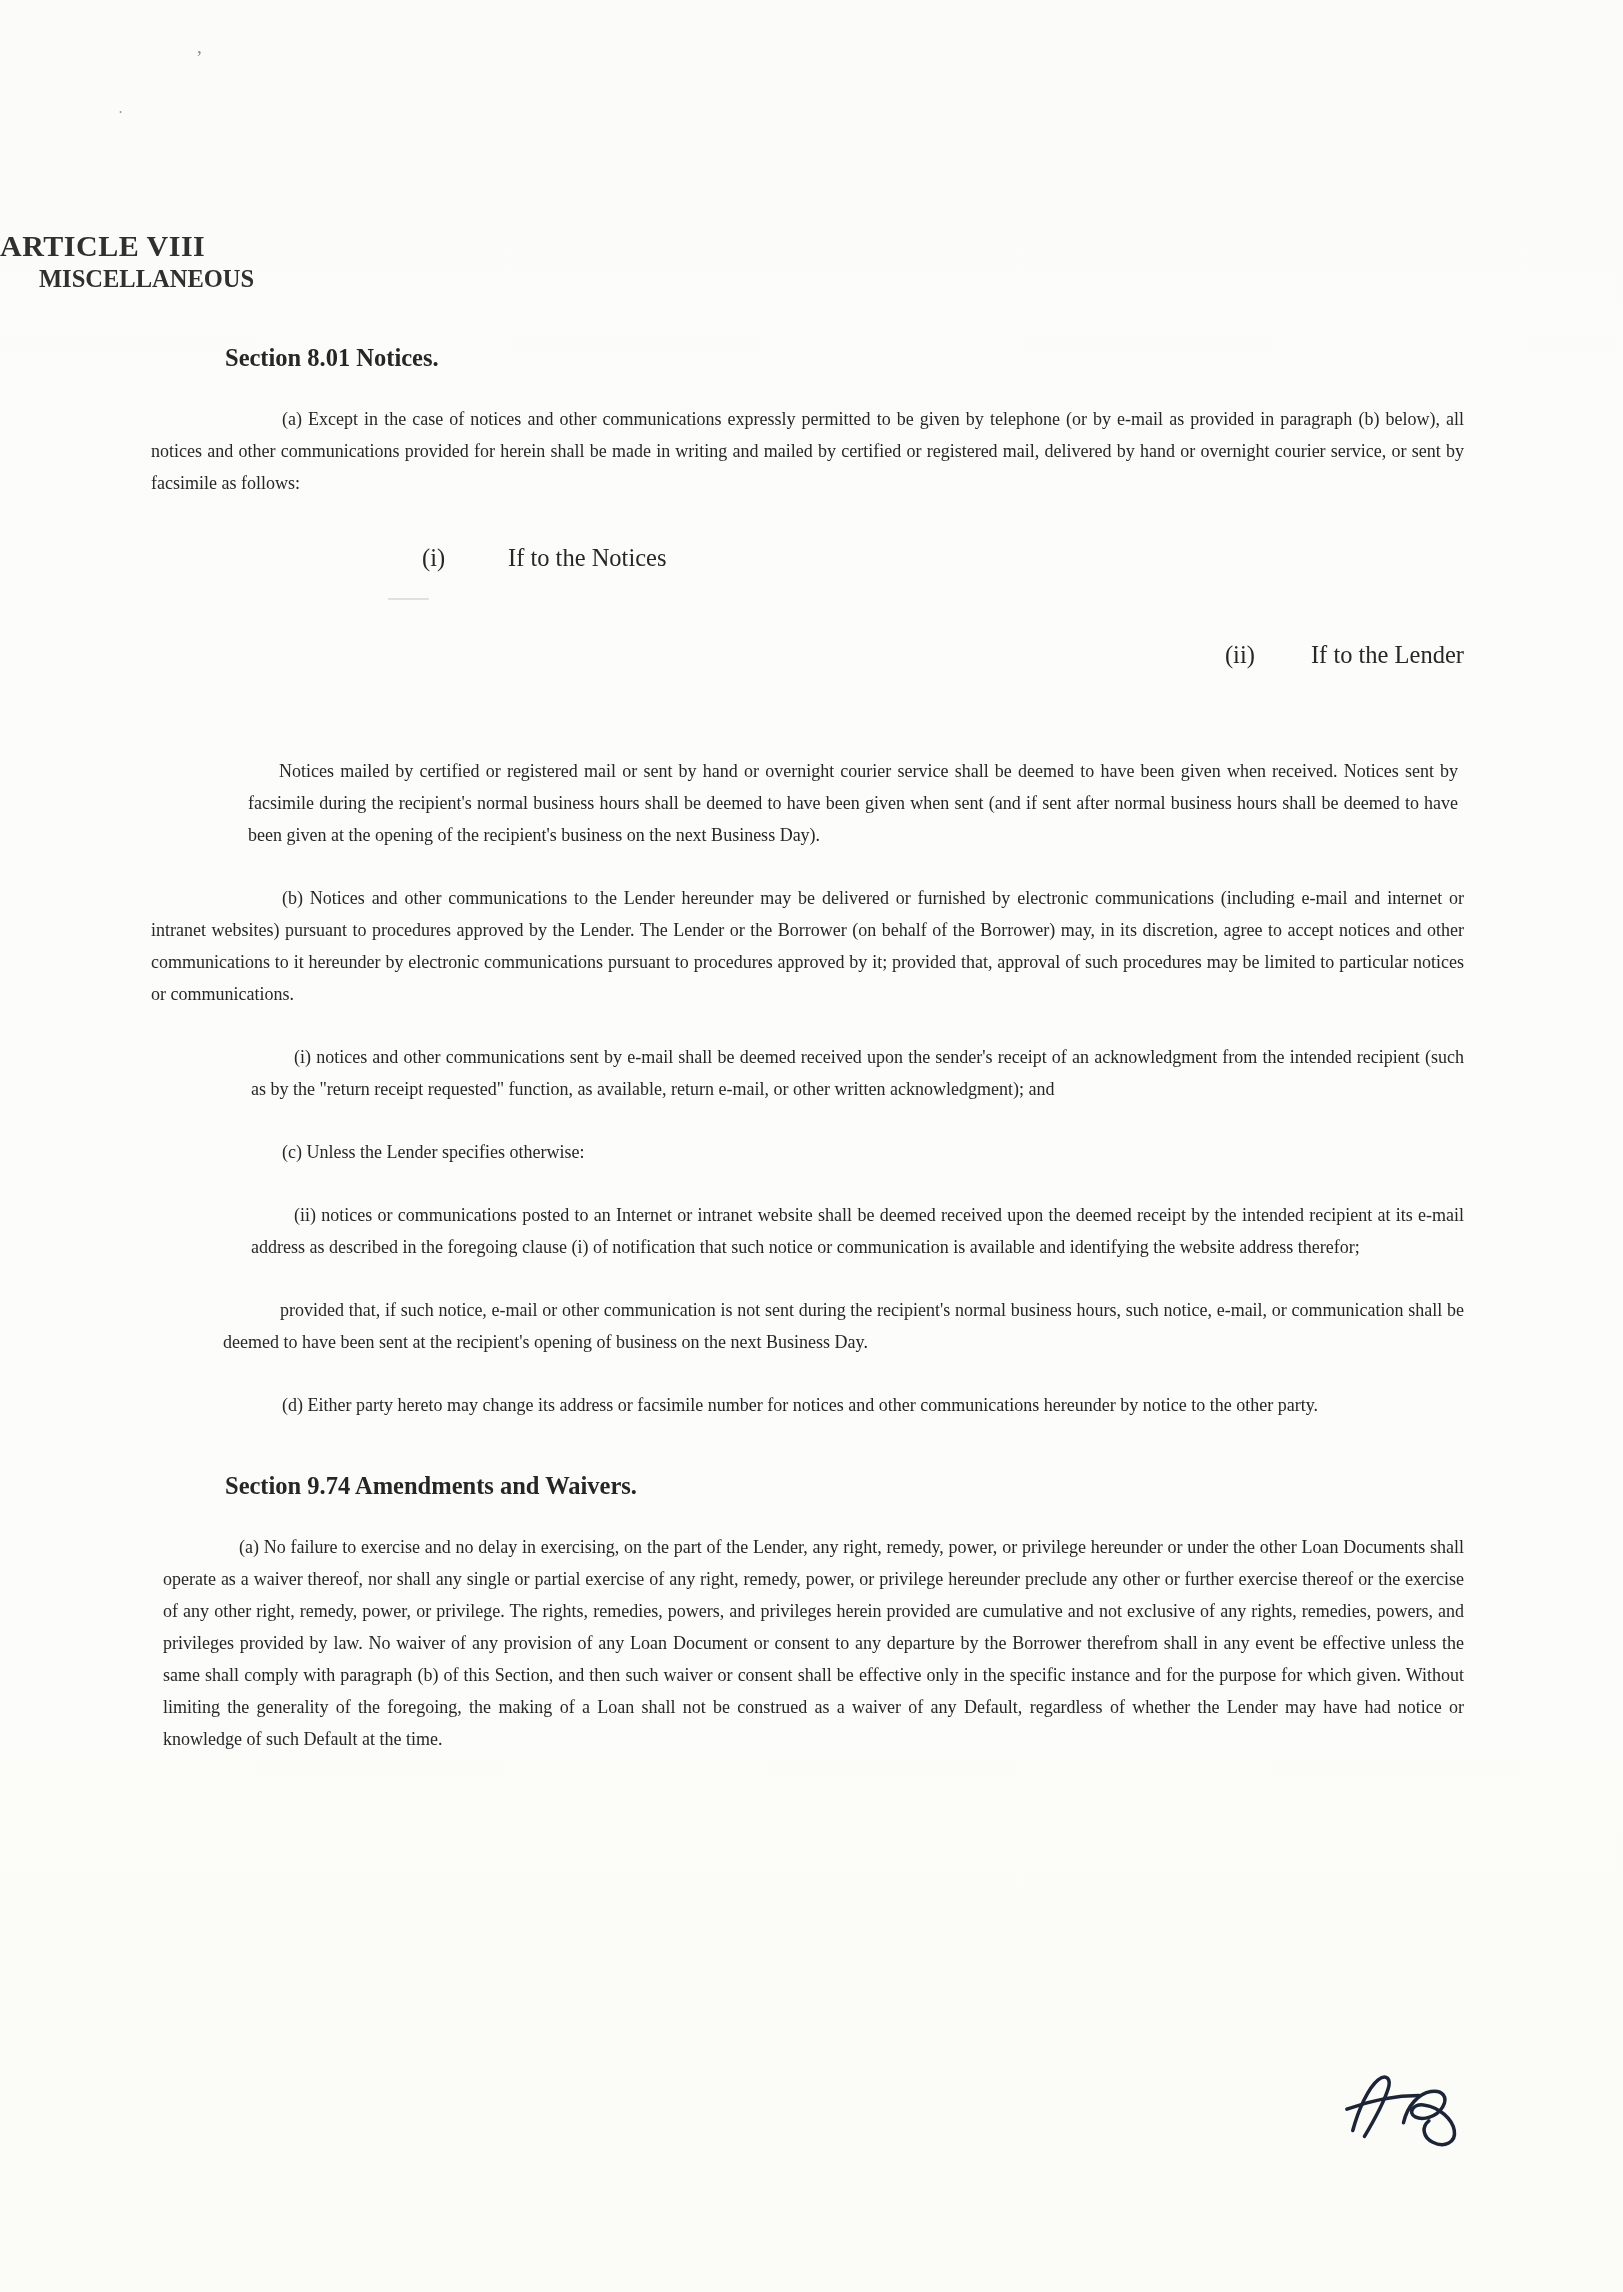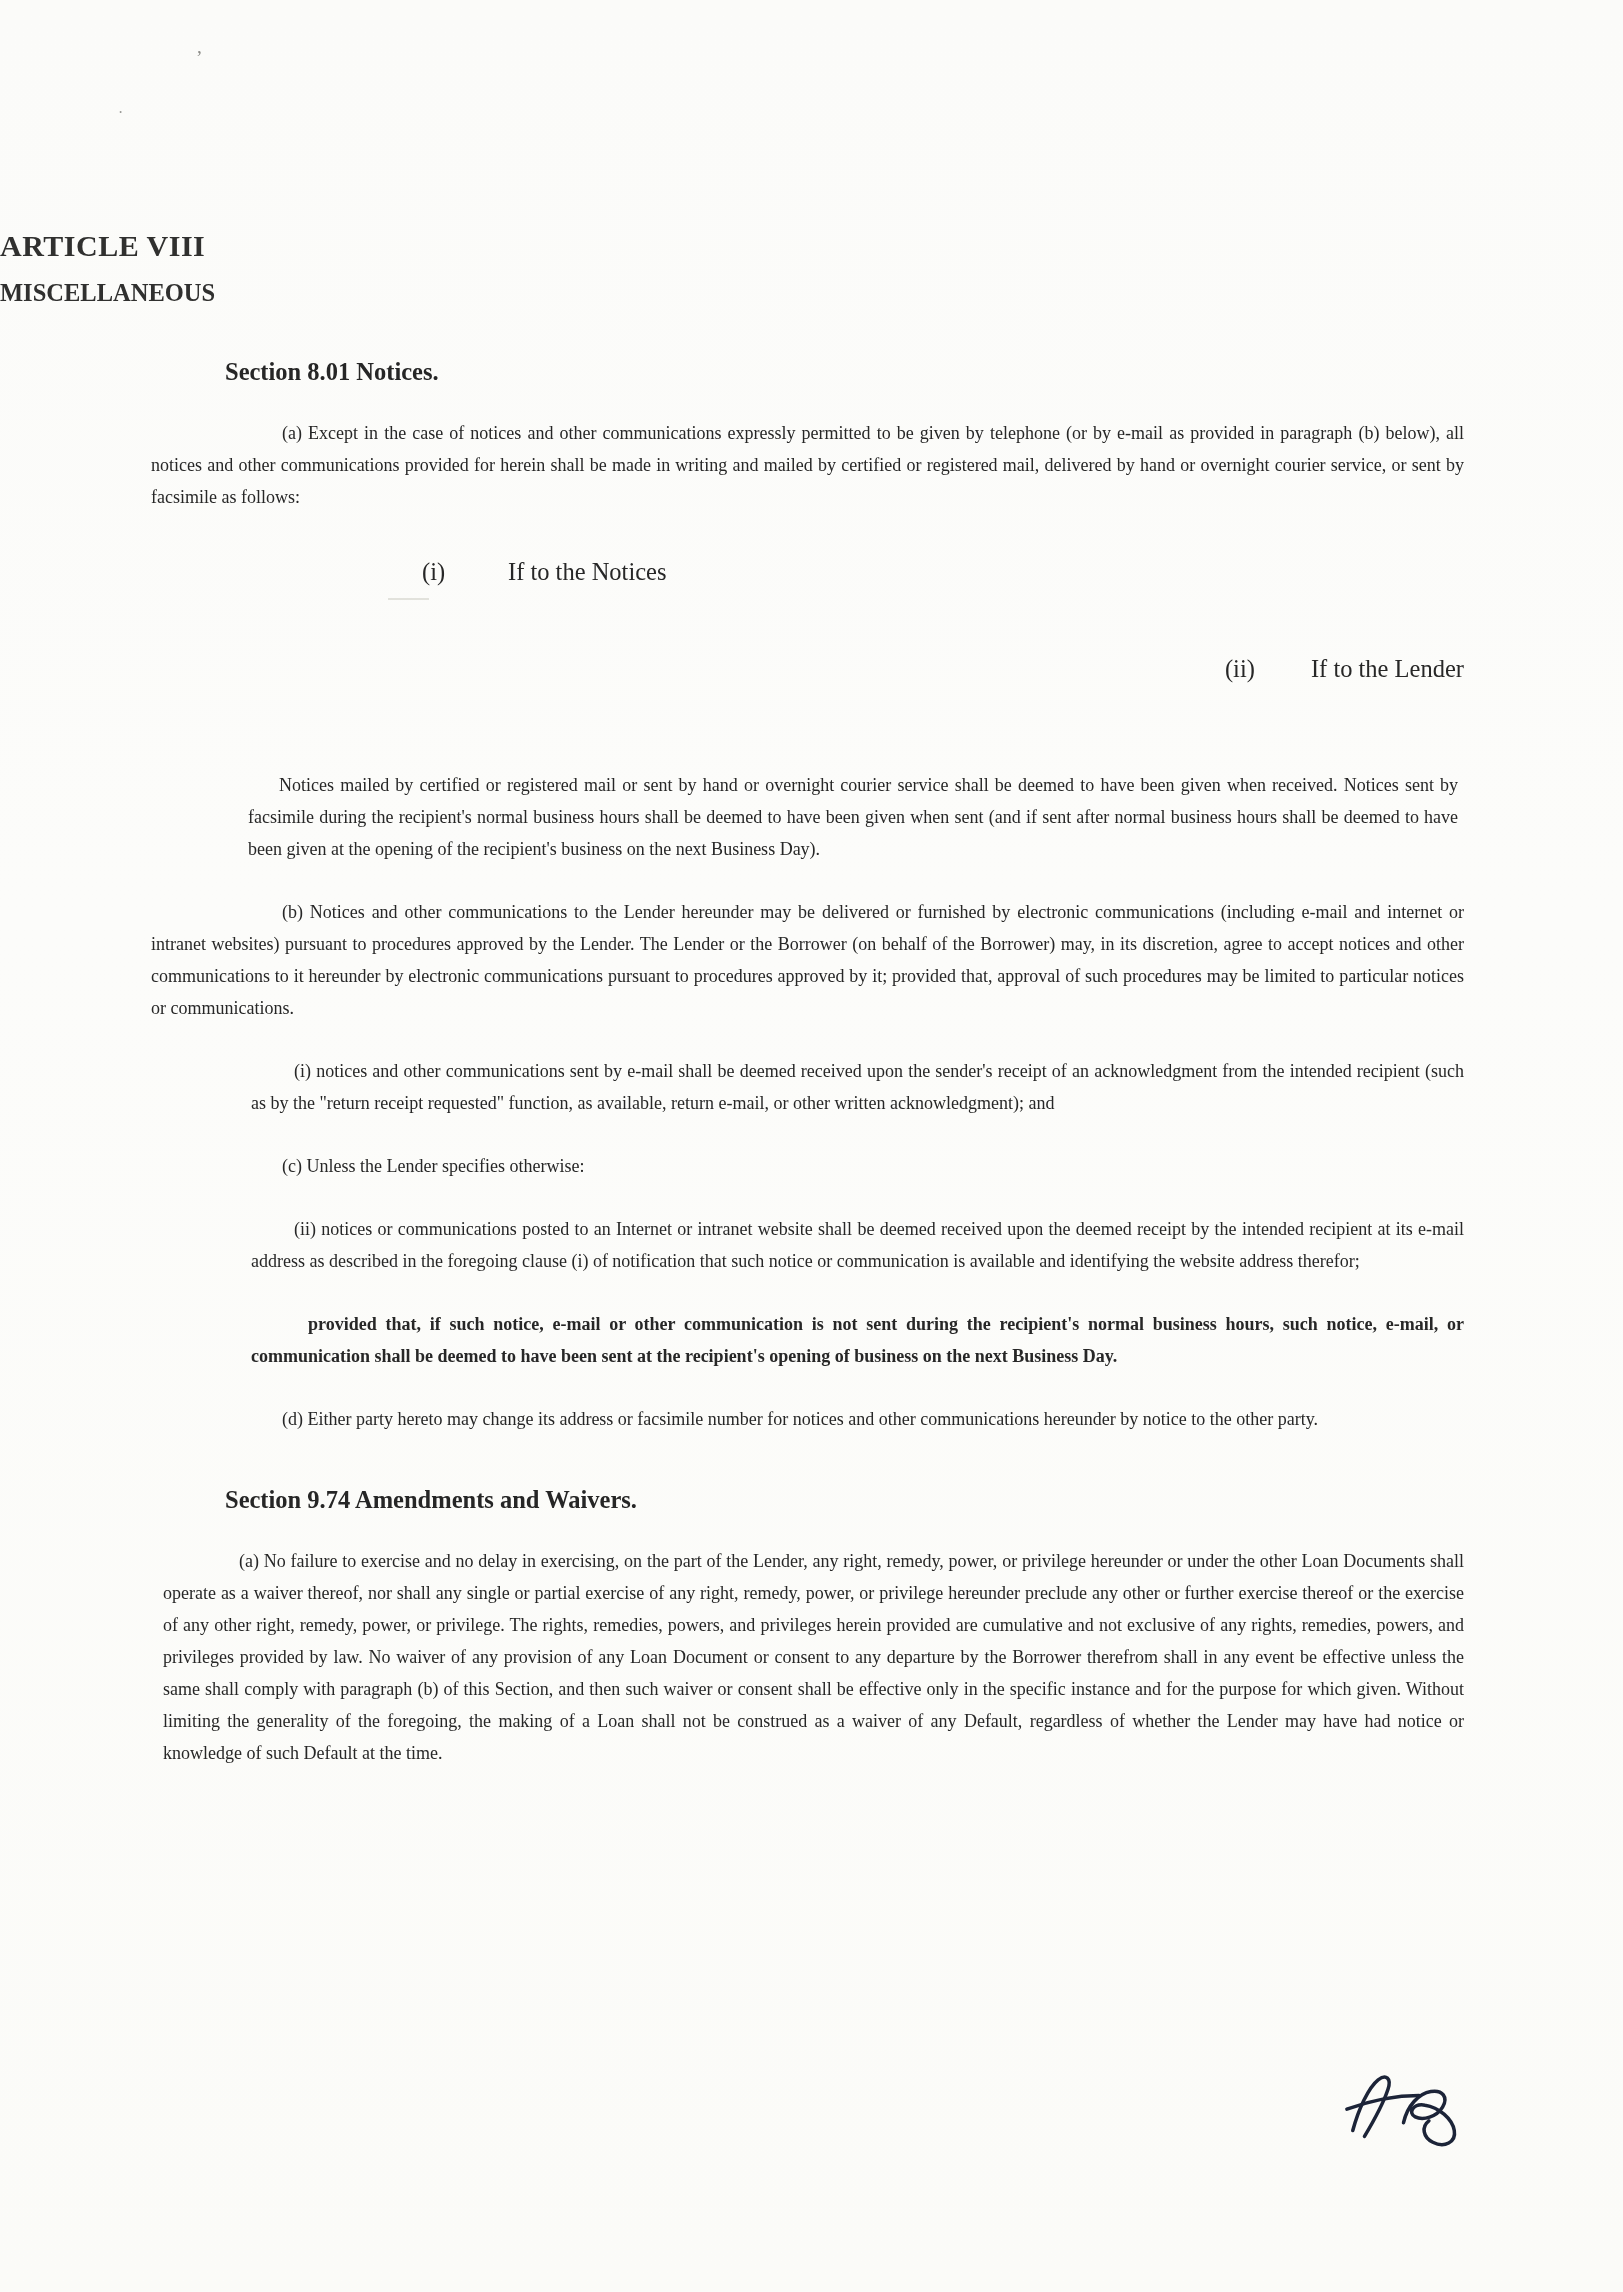--- a/index.html
+++ b/index.html
@@ -17,24 +17,25 @@
   }
   .title-block { padding-top: 229px; text-align: left; }
   .doc-title {
     margin: 0;
     font-size: 30px;
     font-weight: bold;
     letter-spacing: 0.5px;
     color: #30302f;
   }
   .doc-subtitle {
-    margin: 16px 0 0 0;
+    margin: 2px 0 0 0;
     font-size: 24.5px;
     font-weight: bold;
     color: #30302f;
+    padding-left: 39px;
   }
   .content { margin: 0 159px 0 151px; }
   .sec-heading {
     font-size: 24.5px;
     font-weight: bold;
     margin: 51px 0 0 74px;
     color: #262626;
   }
   .para {
     font-size: 18px;
@@ -44,21 +45,21 @@
     color: #272727;
   }
   .indent-lg { text-indent: 131px; }
   .notice-list { margin-left: 271px; }
   .notice-item { display: flex; font-size: 24.5px; line-height: 32px; }
   .notice-item.first { margin-top: 43px; }
   .notice-item.second { margin-top: 65px; justify-content: flex-end; }
   .notice-label { width: 86px; flex: 0 0 auto; }
   .para-deemed { margin-left: 97px; margin-right: 5.9px; text-indent: 31px; margin-top: 84px; }
   .para-sub { margin-left: 100px; text-indent: 43px; }
-  .para-proviso { margin-left: 100px; text-indent: 57px; font-weight: bold; }
+  .para-proviso { margin-left: 72px; text-indent: 57px; }
   .indent-md { text-indent: 76px; margin-left: 12px; }
   .signature {
     position: absolute;
     right: 157px;
     bottom: 135px;
     width: 123px;
     height: 92px;
   }
   .scan-artifact {
     position: absolute;

